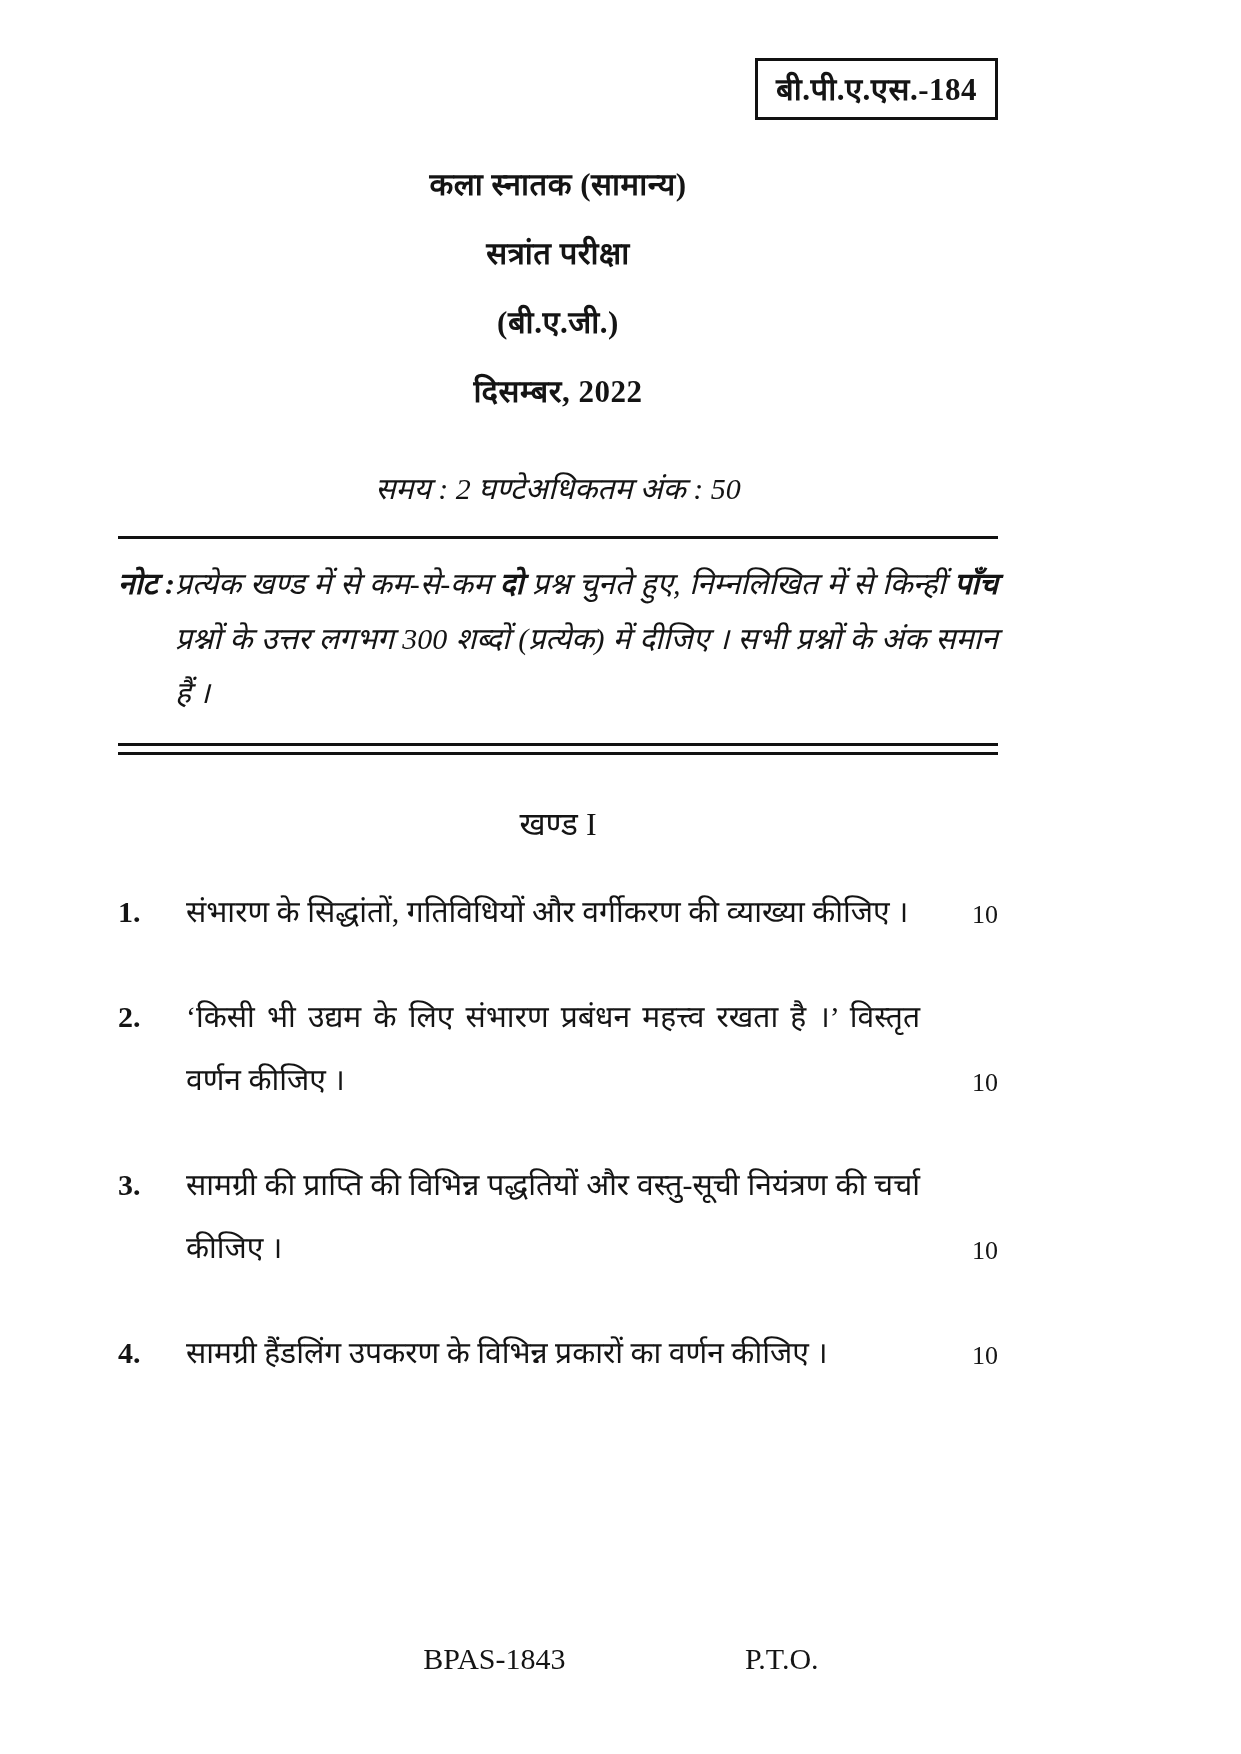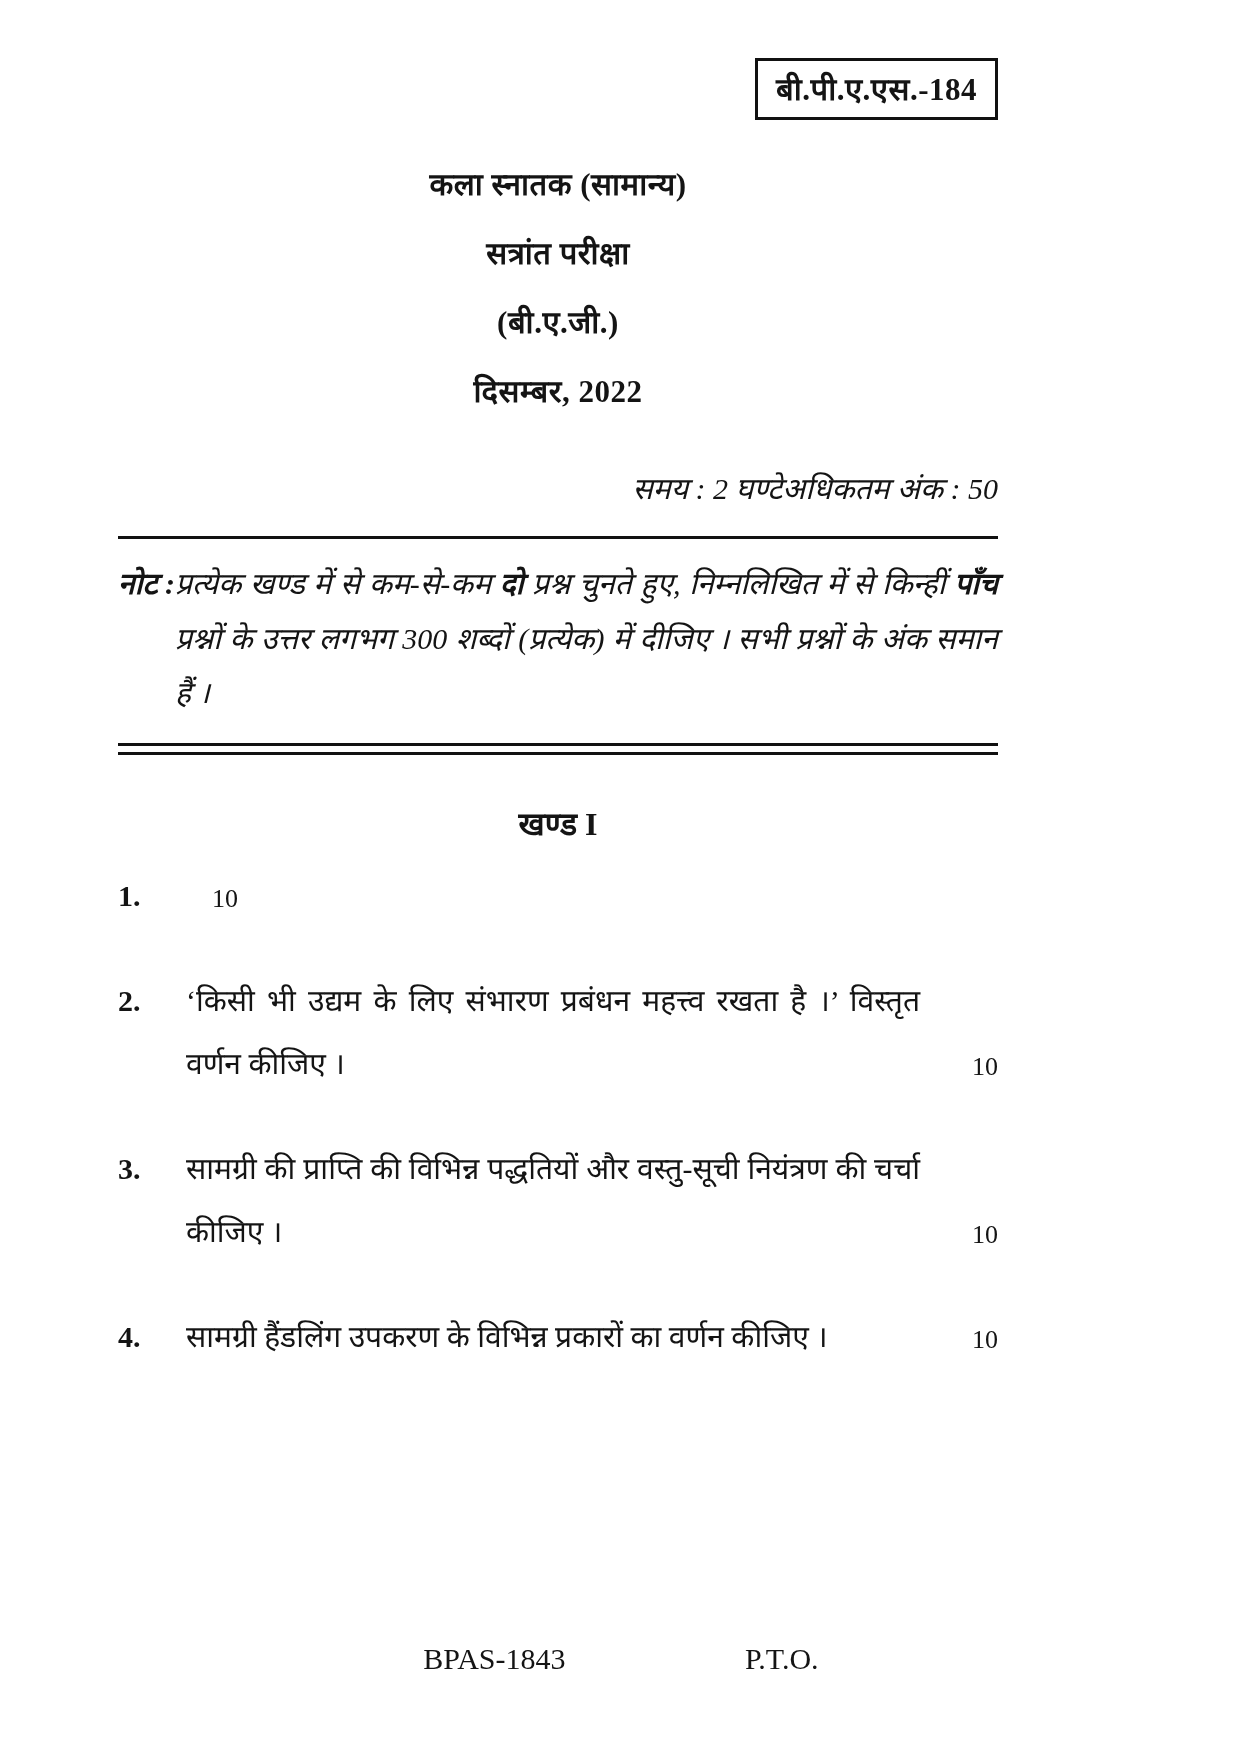--- a/index.html
+++ b/index.html
@@ -49,21 +49,21 @@
   .exam-title {
     margin-top: 66px;
     text-align: center;
     font-size: 32px;
     font-weight: bold;
     letter-spacing: 0.5px;
   }
   .meta-row {
     margin-top: 56px;
     display: flex;
-    justify-content: flex-end;
+    justify-content: center;
     font-size: 30px;
     font-style: italic;
   }
   .rule-single {
     margin-top: 28px;
     border-top: 3px solid #111;
   }
   .note {
     display: flex;
     padding: 18px 0 22px 0;
@@ -82,24 +82,24 @@
   .b {
     font-weight: bold;
   }
   .rule-double {
     height: 6px;
     border-top: 3px solid #111;
     border-bottom: 3px solid #111;
   }
   .section-title {
     margin-top: 46px;
-    margin-bottom: 20px;
+    margin-bottom: 36px;
     text-align: center;
     font-size: 32px;
-    font-weight: bold;
+    font-weight: normal;
   }
   .question {
     display: flex;
     font-size: 30px;
     line-height: 2.1;
     margin-bottom: 42px;
   }
   .q-num {
     width: 68px;
     font-weight: bold;
@@ -161,20 +161,21 @@
       <span class="note-label">नोट :</span>
       <span class="note-text"><span>प्रत्येक खण्ड में से कम-से-कम </span><span class="b">दो</span><span> प्रश्न चुनते हुए, निम्नलिखित में से किन्हीं </span><span class="b">पाँच</span><span> प्रश्नों के उत्तर लगभग 300 शब्दों (प्रत्येक) में दीजिए । सभी प्रश्नों के अंक समान हैं ।</span></span>
     </div>
 
     <div class="rule-double"></div>
 
     <div class="section-title">खण्ड I</div>
 
     <div class="question">
       <span class="q-num">1.</span>
+      <span class="q-text">संभारण के सिद्धांतों, गतिविधियों और वर्गीकरण की व्याख्या कीजिए ।</span>
       <span class="q-marks">10</span>
     </div>
 
     <div class="question">
       <span class="q-num">2.</span>
       <span class="q-text">‘किसी भी उद्यम के लिए संभारण प्रबंधन महत्त्व रखता है ।’ विस्तृत वर्णन कीजिए ।</span>
       <span class="q-marks">10</span>
     </div>
 
     <div class="question">

